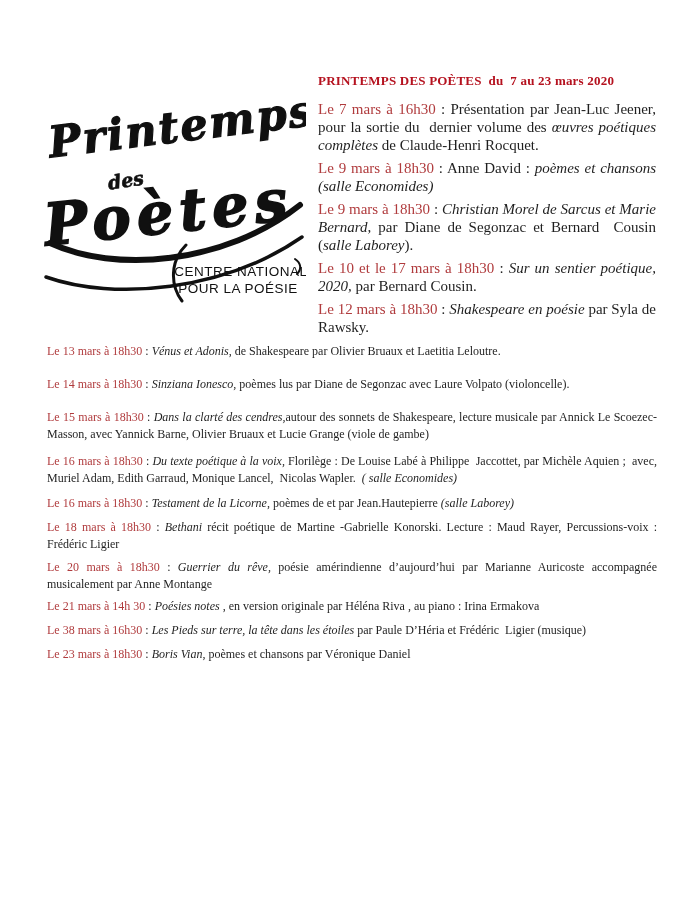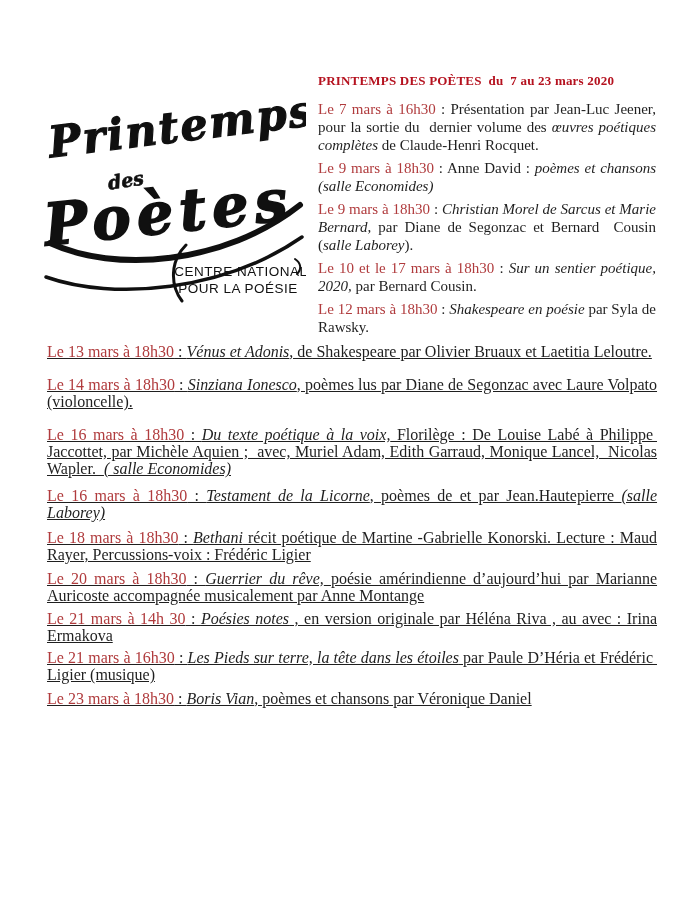--- a/index.html
+++ b/index.html
@@ -20,23 +20,22 @@
     letter-spacing:.2px;
   }
   .right-col .event{
     font-size:15px;line-height:18px;text-align:justify;
     margin:0 0 5px 0;
   }
 
   
   .main-col{position:absolute;left:47px;top:343px;width:610px;}
   .main-col .event{
-    font-size:16px;line-height:17px;text-align:justify;
+    font-size:12px;line-height:17px;text-align:justify;
     margin:0 0 7px 0;
-    text-decoration:underline;
   }
   .main-col .event:nth-of-type(1){margin-bottom:16px;}
   .main-col .event:nth-of-type(2){margin-bottom:16px;}
   .main-col .event:nth-of-type(3){margin-bottom:10px;}
   .main-col .event:nth-of-type(4){margin-bottom:8px;}
   .main-col .event:nth-of-type(5){}
   .main-col .event:nth-of-type(6){margin-bottom:6px;}
   .main-col .event:nth-of-type(7){margin-bottom:5px;}
   .main-col .event:nth-of-type(11){margin-bottom:0;}
 
@@ -71,22 +70,23 @@
         <p class="event"><span class="date" style="color: rgb(176, 59, 61);">Le 9 mars à 18h30</span> : <span>Anne David : </span><i>poèmes et chansons (salle Economides)</i></p>
         <p class="event"><span class="date" style="color: rgb(176, 59, 61);">Le 9 mars à 18h30</span> : <i>Christian Morel de Sarcus et Marie Bernard,</i><span> par Diane de Segonzac et Bernard&nbsp; Cousin (</span><i>salle Laborey</i><span>).</span></p>
         <p class="event"><span class="date" style="color: rgb(176, 59, 61);">Le 10 et le 17 mars à 18h30</span> : <i>Sur un sentier poétique, 2020,</i><span> par Bernard Cousin.</span></p>
         <p class="event"><span class="date" style="color: rgb(176, 59, 61);">Le 12 mars à 18h30</span> : <i>Shakespeare en poésie</i><span> par Syla de Rawsky.</span></p>
       </div>
   </div>
 
   <div class="main-col" id="main-events">
       <p class="event"><span class="date" style="color: rgb(176, 59, 61);">Le 13 mars à 18h30</span> : <i>Vénus et Adonis</i><span>, de Shakespeare par Olivier Bruaux et Laetitia Leloutre.</span></p>
       <p class="event"><span class="date" style="color: rgb(176, 59, 61);">Le 14 mars à 18h30</span> : <i>Sinziana Ionesco</i><span>, poèmes lus par Diane de Segonzac avec Laure Volpato (violoncelle).</span></p>
+      <p class="event"><span class="date" style="color: rgb(176, 59, 61);">Le 15 mars à 18h30</span> : <i>Dans la clarté des cendres,</i><span>autour des sonnets de Shakespeare, lecture musicale par Annick Le Scoezec-Masson, avec Yannick Barne, Olivier Bruaux et Lucie Grange (viole de gambe)</span></p>
       <p class="event"><span class="date" style="color: rgb(176, 59, 61);">Le 16 mars à 18h30</span> : <i>Du texte poétique à la voix,</i><span> Florilège : De Louise Labé à Philippe&nbsp; Jaccottet, par Michèle Aquien ;&nbsp; avec, Muriel Adam, Edith Garraud, Monique Lancel,&nbsp; Nicolas Wapler.&nbsp; </span><i>( salle Economides)</i></p>
       <p class="event"><span class="date" style="color: rgb(176, 59, 61);">Le 16 mars à 18h30</span> : <i>Testament de la Licorne</i><span>, poèmes de et par Jean.Hautepierre </span><i>(salle Laborey)</i></p>
       <p class="event"><span class="date" style="color: rgb(176, 59, 61);">Le 18 mars à 18h30</span> : <i>Bethani</i><span> récit poétique de Martine -Gabrielle Konorski. Lecture : Maud Rayer, Percussions-voix : Frédéric Ligier</span></p>
       <p class="event"><span class="date" style="color: rgb(176, 59, 61);">Le 20 mars à 18h30</span> : <i>Guerrier du rêve,</i><span> poésie amérindienne d’aujourd’hui par Marianne Auricoste accompagnée musicalement par Anne Montange</span></p>
-      <p class="event"><span class="date" style="color: rgb(176, 59, 61);">Le 21 mars à 14h 30</span> : <i>Poésies notes</i><span> , en version originale par Héléna Riva , au avec : Irina Ermakova</span></p>
-      <p class="event"><span class="date" style="color: rgb(176, 59, 61);">Le 21 mars à 16h30</span> : <i>Les Pieds sur terre, la tête dans les étoiles</i><span> par Paule D’Héria et Frédéric&nbsp; Ligier (musique)</span></p>
+      <p class="event"><span class="date" style="color: rgb(176, 59, 61);">Le 21 mars à 14h 30</span> : <i>Poésies notes</i><span> , en version originale par Héléna Riva , au piano : Irina Ermakova</span></p>
+      <p class="event"><span class="date" style="color: rgb(176, 59, 61);">Le 38 mars à 16h30</span> : <i>Les Pieds sur terre, la tête dans les étoiles</i><span> par Paule D’Héria et Frédéric&nbsp; Ligier (musique)</span></p>
       <p class="event"><span class="date" style="color: rgb(176, 59, 61);">Le 23 mars à 18h30</span> : <i>Boris Vian</i><span>, poèmes et chansons par Véronique Daniel</span></p>
     </div>
 
 </div>
 
 </body></html>

